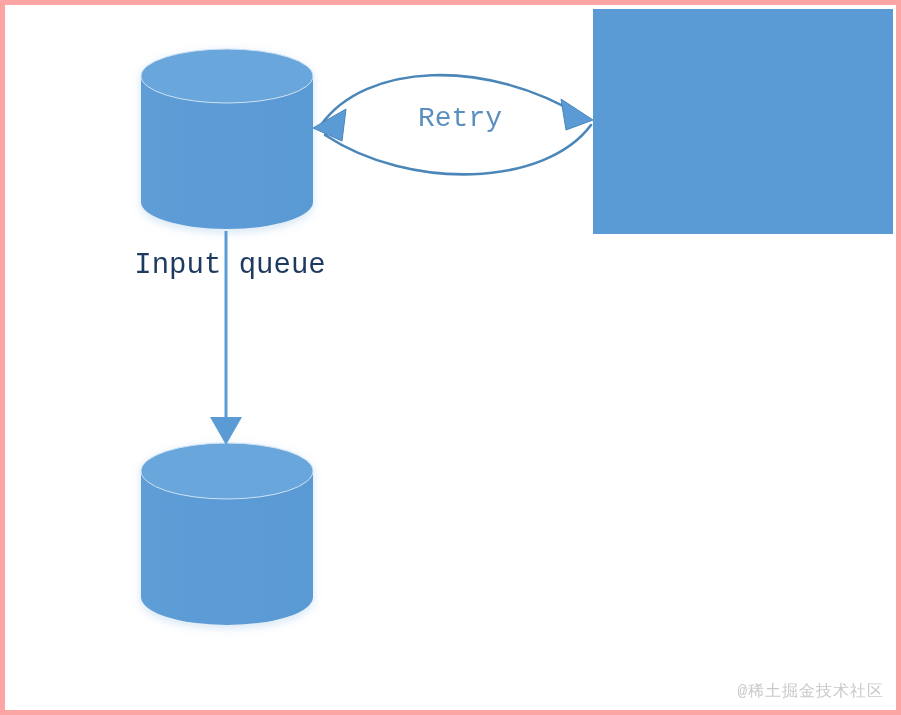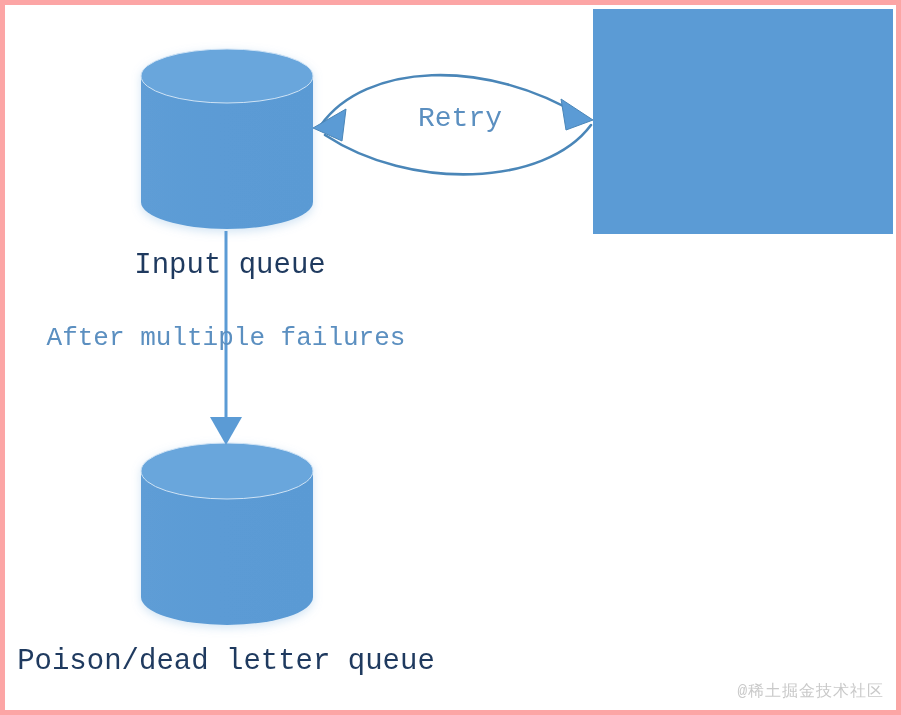--- a/index.html
+++ b/index.html
@@ -126,19 +126,17 @@
       <line x1="221" y1="226" x2="221" y2="414" stroke="#5b9bd5" stroke-width="3"></line>
       <polygon points="221,440 205,412 237,412" fill="#5b9bd5"></polygon>
     </g>
   </svg>
 
   <div class="label" id="retry-label">Retry</div>
 
 
   <div class="label" id="input-queue-label">Input queue</div>
 
-  <div class="label" id="after-failures-label">After multiple failures</div>
 
-  <div class="label" id="dlq-label">Poison/dead letter queue</div>
 
   <div id="watermark">@稀土掘金技术社区</div>
 
 </div>
 
 </body></html>

